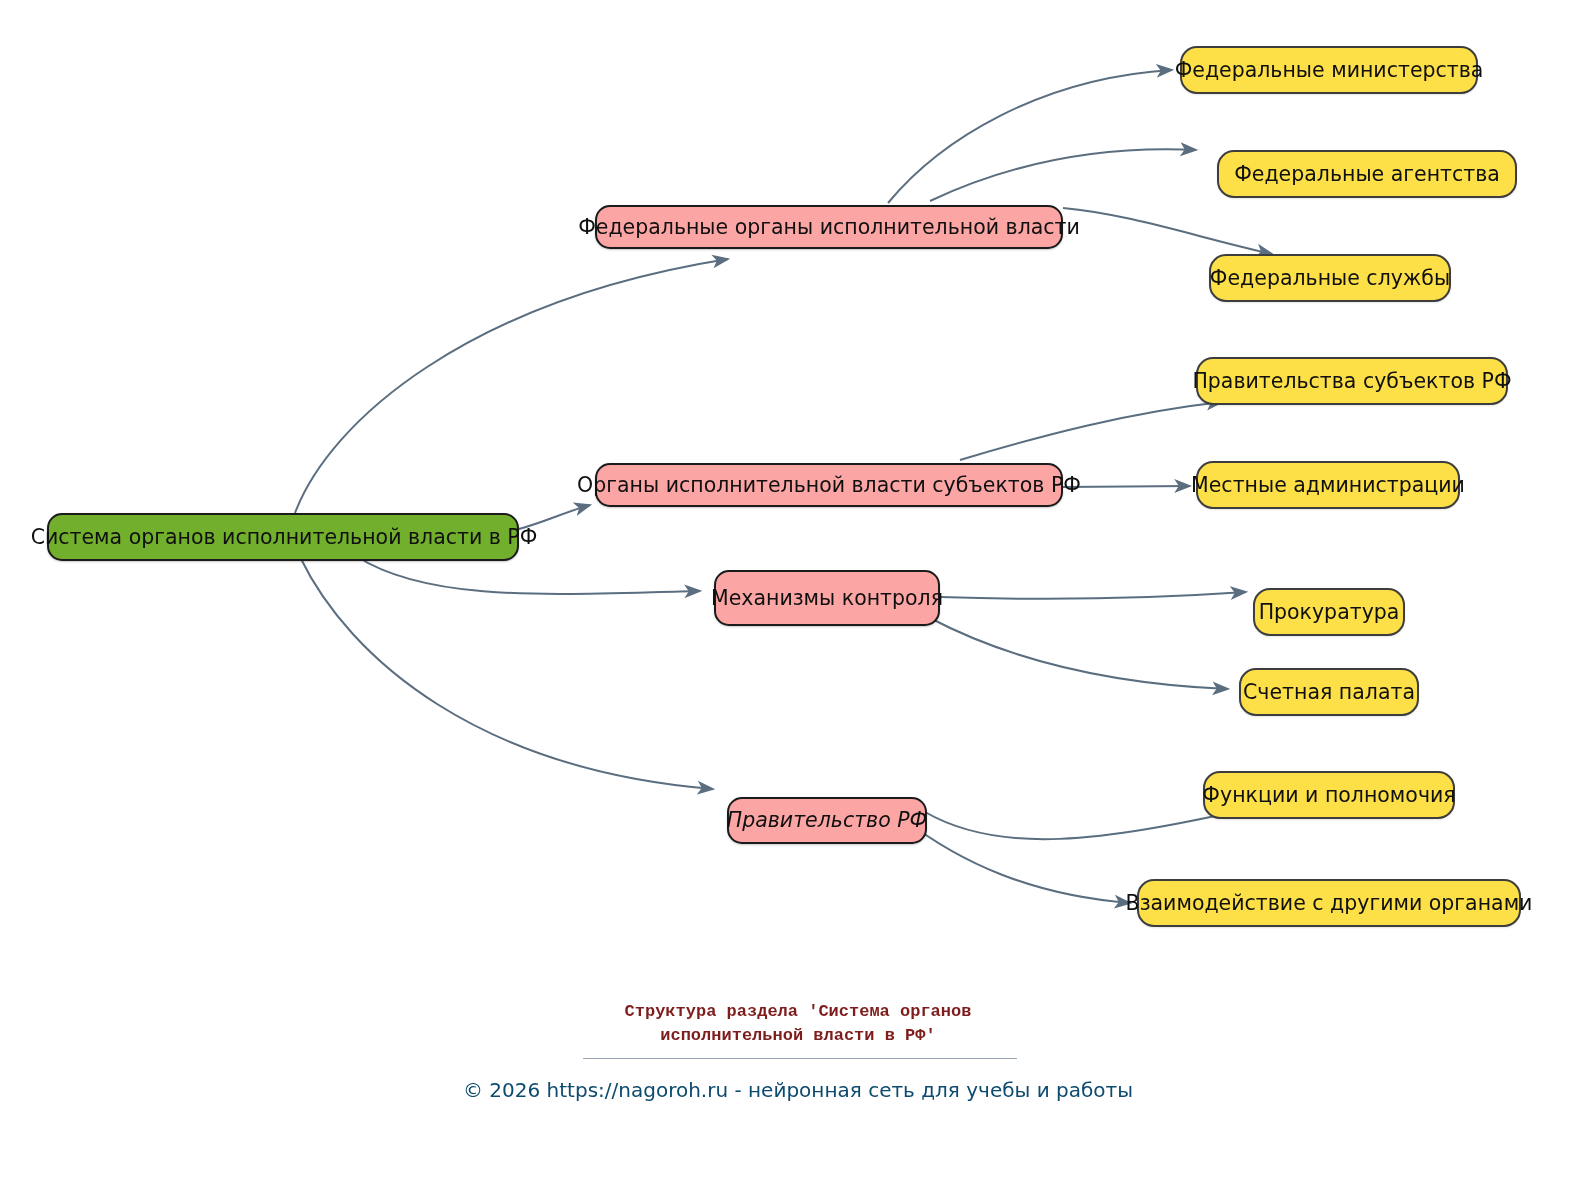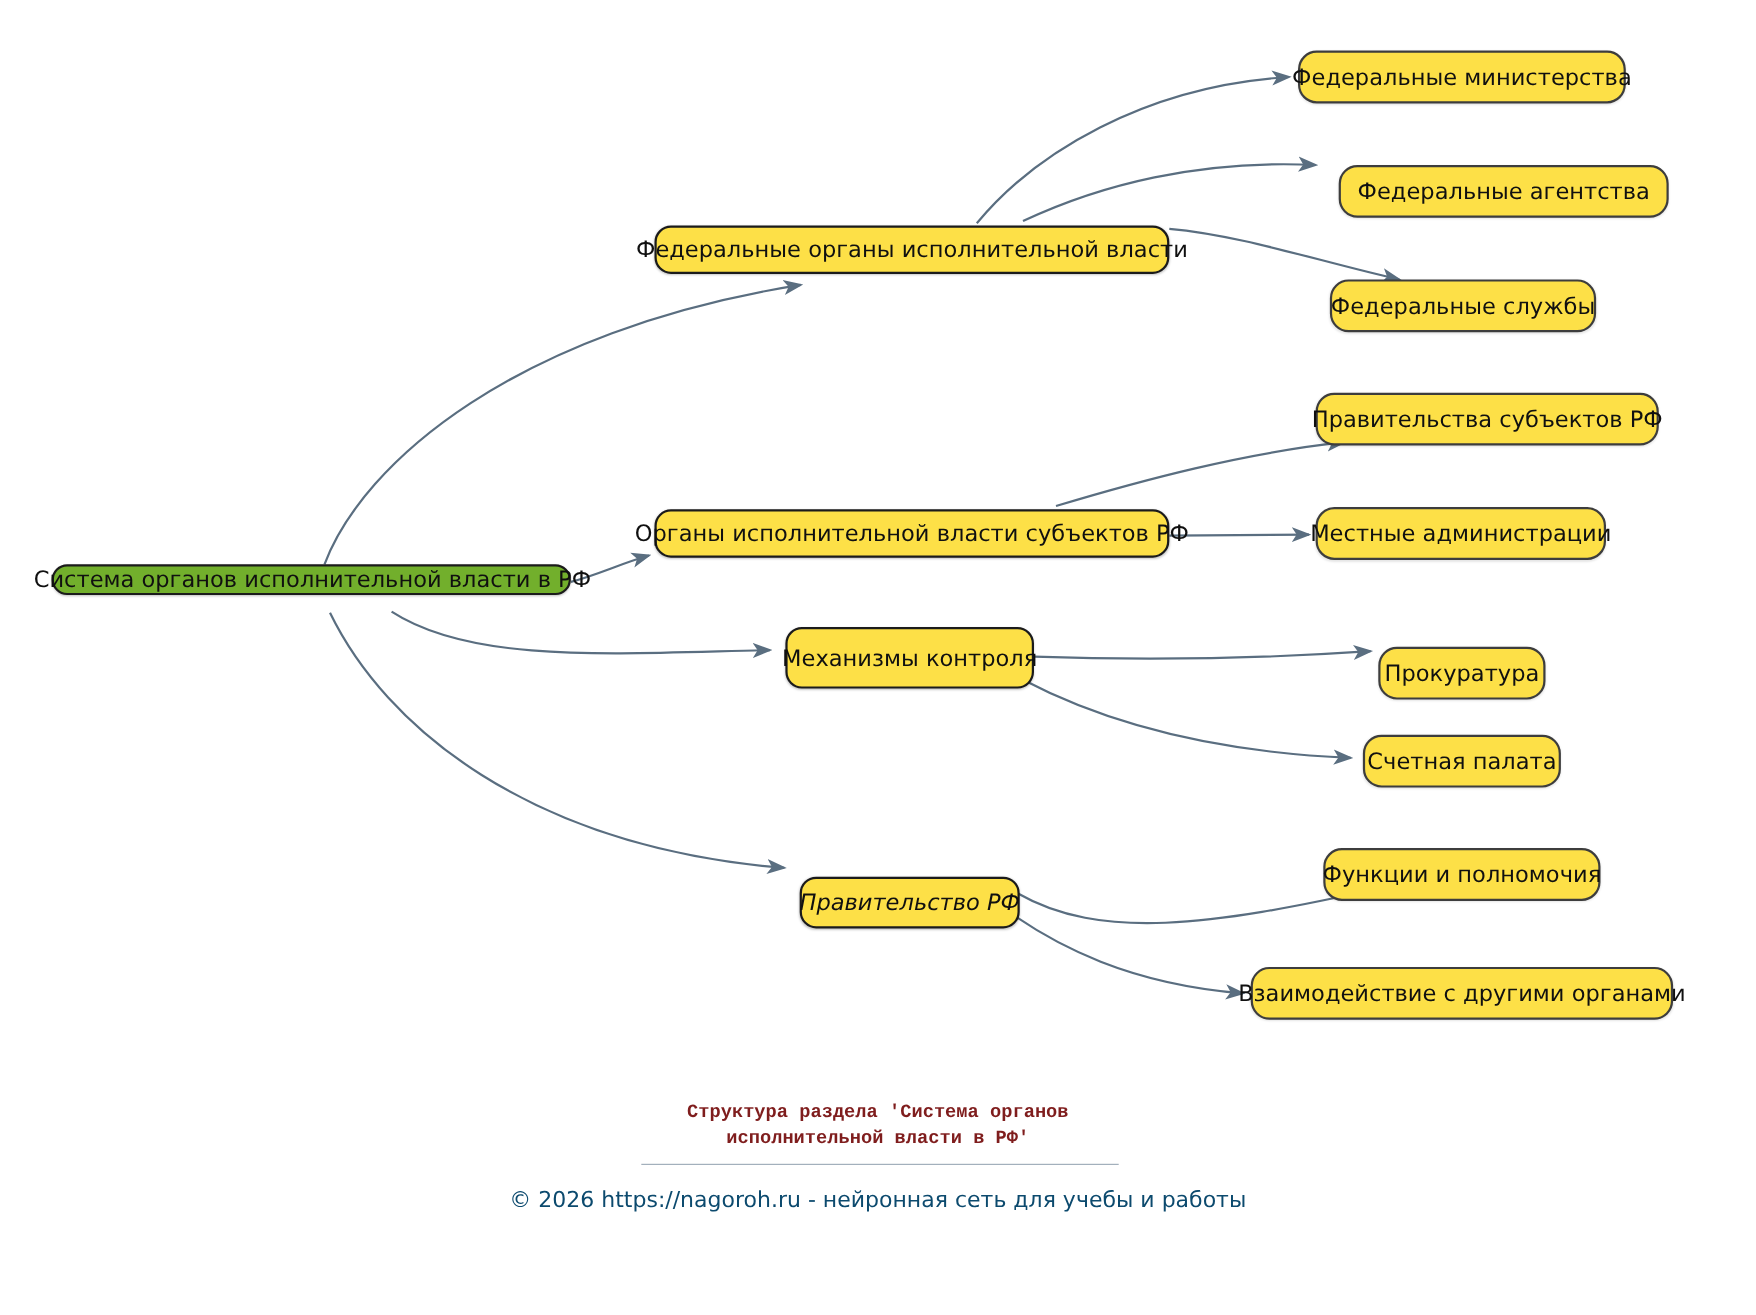--- a/index.html
+++ b/index.html
@@ -42,21 +42,21 @@
   .node-root {
     background: #72af2c;
     border: 2px solid #1b1b1b;
     border-radius: 15px;
     color: #101010;
     font-size: 20.5px;
     padding: 0 14px;
     box-shadow: 0 1px 2px rgba(0,0,0,0.22);
   }
   .node-branch {
-    background: #fde047;
+    background: #fca5a5;
     border: 2px solid #1b1b1b;
     border-radius: 15px;
     color: #101010;
     font-size: 20.5px;
     padding: 0 14px;
     box-shadow: 0 1px 2px rgba(0,0,0,0.22);
   }
   .node-leaf {
     background: #fde047;
     border: 2px solid #3d3d3d;
@@ -123,21 +123,21 @@
       <path d="M 1063,487 C 1110,487 1150,486 1190,486"></path>
 
       <path d="M 940,597 C 1030,600 1130,600 1246,592"></path>
       <path d="M 930,618 C 1010,660 1110,684 1228,689"></path>
 
       <path d="M 925,812 C 1000,855 1100,842 1252,808"></path>
       <path d="M 905,820 C 960,862 1030,895 1130,903"></path>
     </g>
   </svg>
 
-  <div class="node node-root" style="left:47px; top:513px; width:472px; height:28px;padding-left:16px;">
+  <div class="node node-root" style="left:47px; top:513px; width:472px; height:48px;padding-left:16px;">
     <span>Система органов исполнительной власти в РФ</span>
   </div>
 
   <div class="node node-branch" style="left:595px; top:205px; width:468px; height:44px;">
     <span>Федеральные органы исполнительной власти</span>
   </div>
 
   <div class="node node-leaf" style="left:1180px; top:46px; width:298px; height:48px;">
     <span>Федеральные министерства</span>
   </div>

